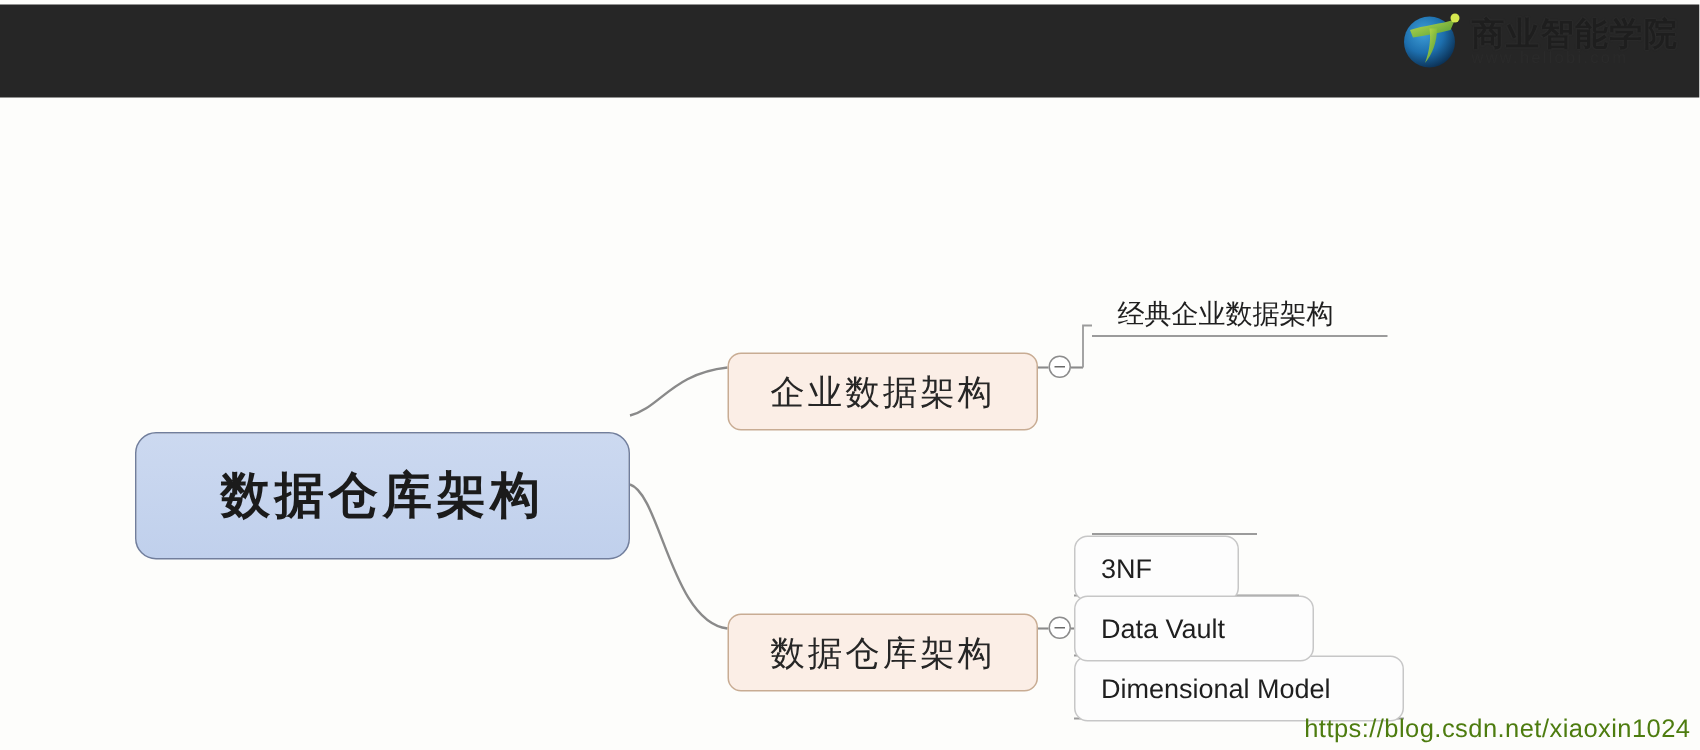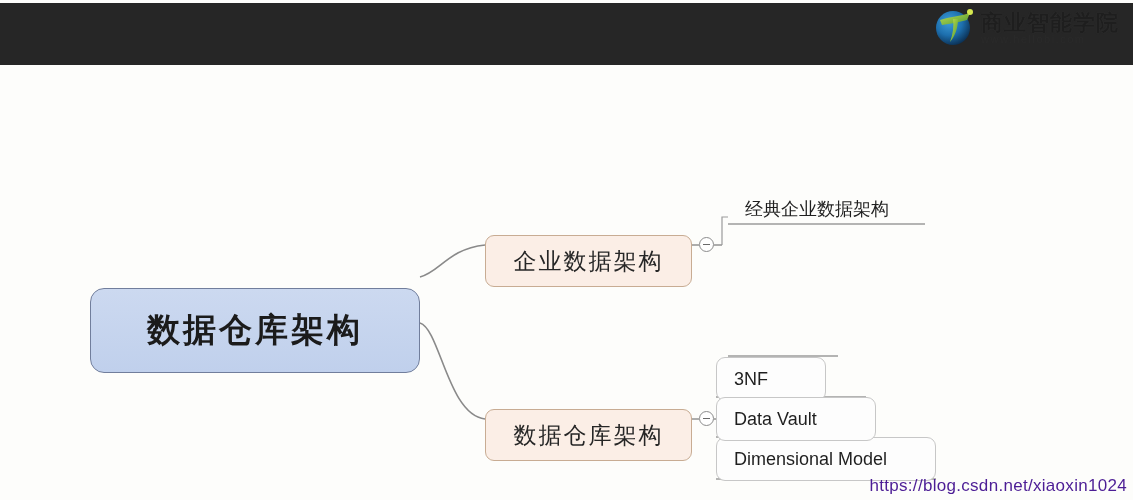--- a/index.html
+++ b/index.html
@@ -187,21 +187,21 @@
   }
   #toggle-enterprise { left: 699px; top: 170px; }
   #toggle-dw         { left: 699px; top: 344px; }
 
   
   #watermark {
     position: absolute;
     right: 6px;
     bottom: 4px;
     font-size: 17px;
-    color: #4c1d95;
+    color: #4d7c0f;
     letter-spacing: 0.3px;
     white-space: nowrap;
     font-family: "Liberation Sans", "DejaVu Sans", sans-serif;
   }
 </style>
 </head>
 <body>
 
 <div id="header-bar">
 

